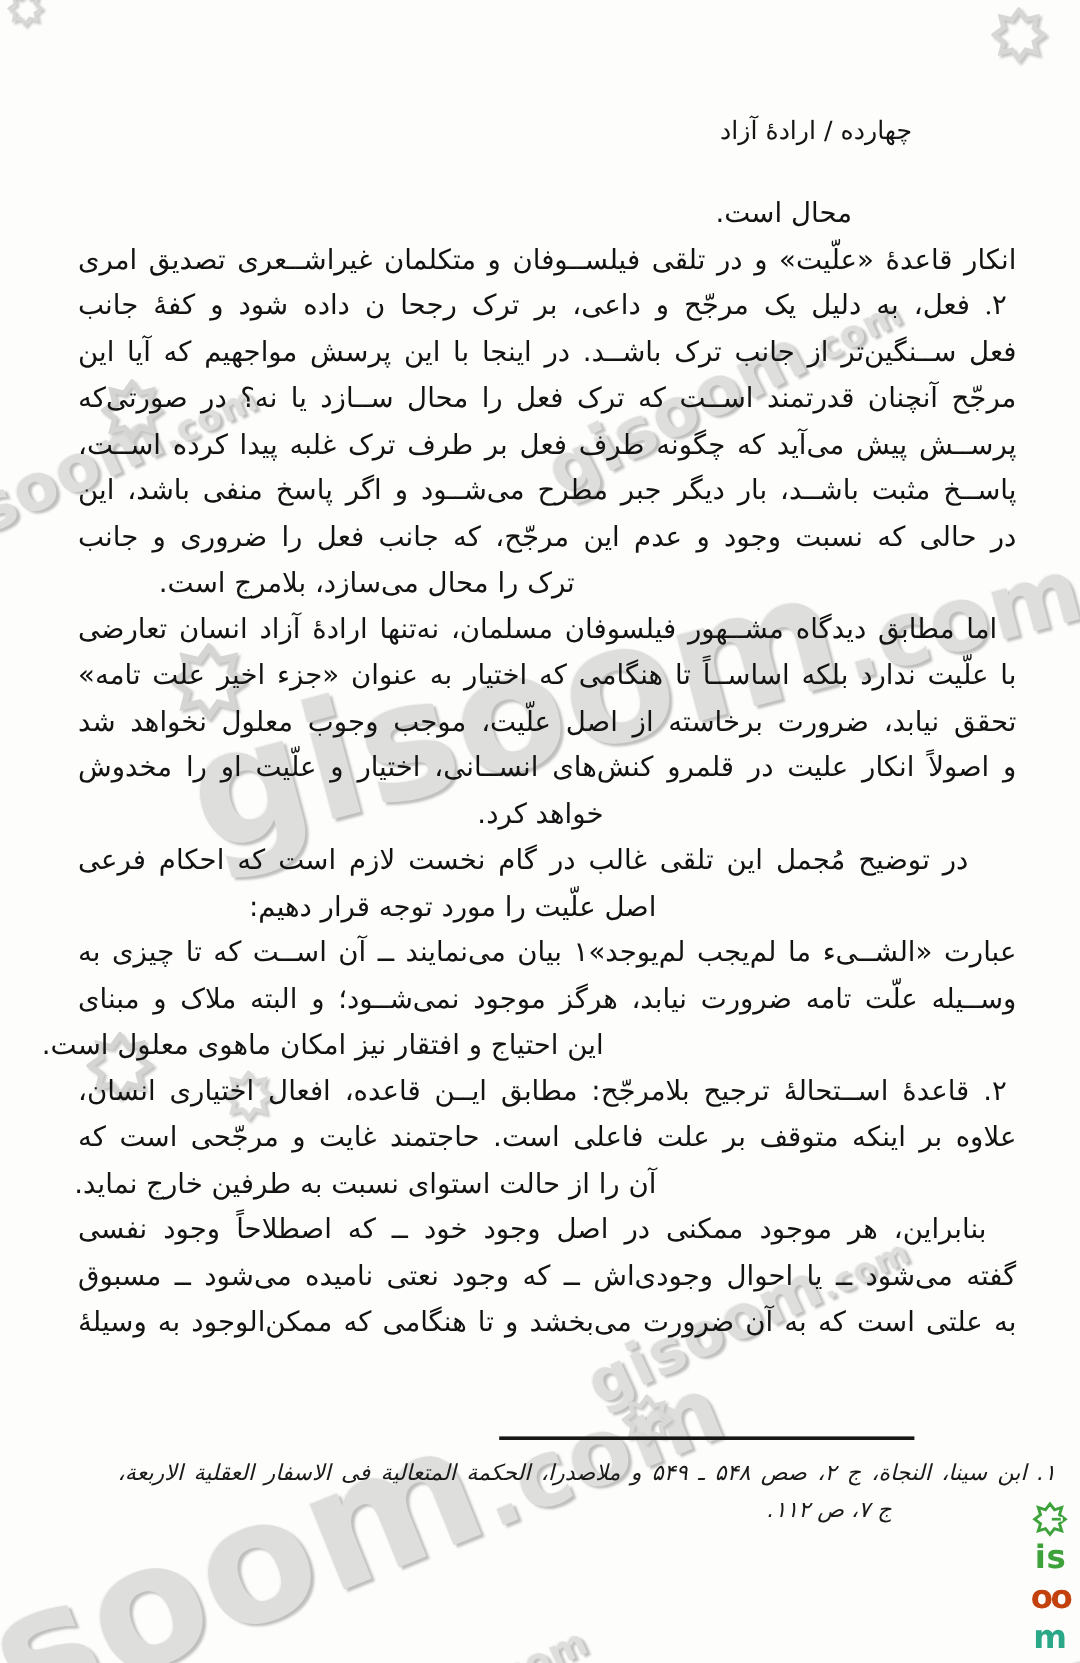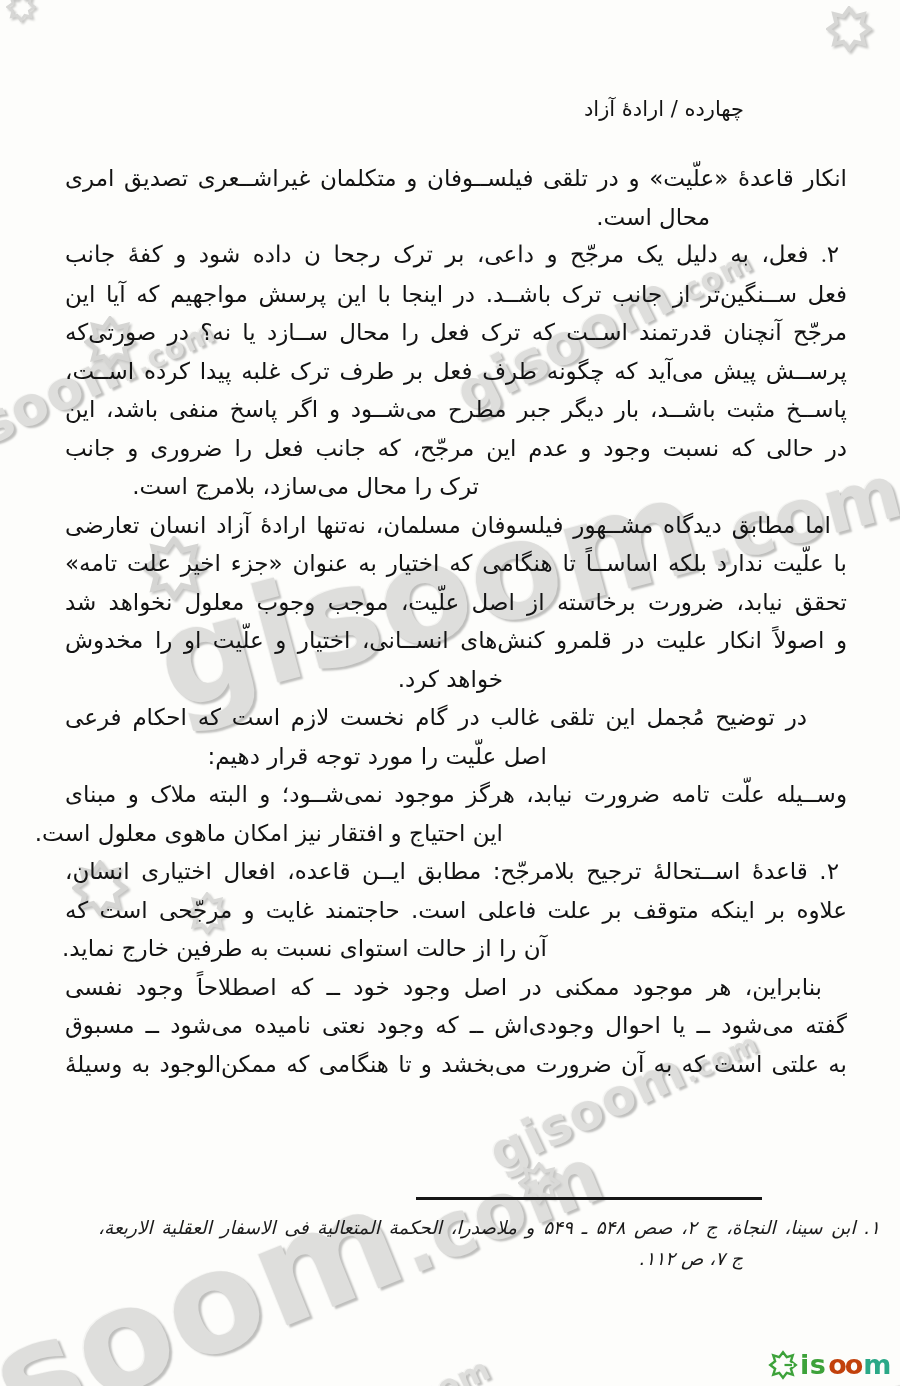--- a/index.html
+++ b/index.html
@@ -20,21 +20,21 @@
     letter-spacing:1px;pointer-events:none;
     transform-origin:left top;
   }
   .wm .tld{font-size:55%;}
   .wm-star{position:absolute;pointer-events:none;}
   .wm-star svg{display:block;filter:drop-shadow(2px 2px 1px #c4c4c2);}
 
   
   .content{position:absolute;inset:0;z-index:1;}
   .running-head{
-    position:absolute;top:97px;right:156px;
+    position:absolute;top:97px;right:140px;
     direction:rtl;font-size:21px;color:#141414;
   }
   .text-block{
     position:absolute;top:159px;left:65px;width:782px;
     direction:rtl;color:#131313;
     font-size:23px;line-height:38.5px;
   }
   .line{height:38.5px;text-align:right;white-space:nowrap;}
   .line.just{
     text-align:justify;text-align-last:justify;white-space:normal;
@@ -49,21 +49,21 @@
     direction:rtl;color:#1a1a1a;
     font-size:18.5px;line-height:31px;font-style:italic;margin-left:33px;
   }
   .fline{height:31px;text-align:right;white-space:nowrap;}
   .fline.just{text-align:justify;text-align-last:justify;white-space:normal;overflow:hidden;}
 
   
   .logo{
     position:absolute;right:8px;bottom:6px;z-index:2;
     display:flex;align-items:center;gap:2px;
-    font-weight:bold;font-size:27px;letter-spacing:0.5px;
+    font-weight:bold;font-size:27px;letter-spacing:0.5px;flex-direction:column;
   }
   .logo svg{display:block;}
   .logo .gr{color:#3da23a;}
   .logo .te{color:#c2410c;letter-spacing:-2px;}
   .logo .tg{color:#2aa887;}
 </style>
 </head>
 <body>
 
 <div class="page">
@@ -133,36 +133,37 @@
           <path d="M20 2 L25 9 L33 7 L31 15 L38 20 L31 25 L33 33 L25 31 L20 38 L15 31 L7 33 L9 25 L2 20 L9 15 L7 7 L15 9 Z" fill="none" stroke="#d9d9d7" stroke-width="3.4"></path>
         </svg>
     </div>
   </div>
 
   <div class="content">
 
     <div class="running-head">چهارده / ارادهٔ آزاد</div>
 
     <div class="text-block" id="text-block">
+        <div class="line" style="padding-right: 137px;">محال است.</div>
         <div class="line just">انکار قاعدهٔ «علّیت» و در تلقی فیلســوفان و متکلمان غیراشــعری تصدیق امری</div>
-        <div class="line" style="padding-right: 137px;">محال است.</div>
         <div class="line just" style="padding-right: 8px; font-family: Liberation Serif, serif;">۲. فعل، به دلیل یک مرجّح و داعی، بر ترک رجحا ن داده شود و کفهٔ جانب</div>
         <div class="line just">فعل ســنگین‌تر از جانب ترک باشــد. در اینجا با این پرسش مواجهیم که آیا این</div>
         <div class="line just">مرجّح آنچنان قدرتمند اســت که ترک فعل را محال ســازد یا نه؟ در صورتی‌که</div>
         <div class="line just">پرســش پیش می‌آید که چگونه طرف فعل بر طرف ترک غلبه پیدا کرده اســت،</div>
         <div class="line just">پاســخ مثبت باشــد، بار دیگر جبر مطرح می‌شــود و اگر پاسخ منفی باشد، این</div>
         <div class="line just">در حالی که نسبت وجود و عدم این مرجّح، که جانب فعل را ضروری و جانب</div>
         <div class="line" style="padding-right: 368px;">ترک را محال می‌سازد، بلامرج است.</div>
         <div class="line just" style="padding-right: 16px;">اما مطابق دیدگاه مشــهور فیلسوفان مسلمان، نه‌تنها ارادهٔ آزاد انسان تعارضی</div>
         <div class="line just">با علّیت ندارد بلکه اساســاً تا هنگامی که اختیار به عنوان «جزء اخیر علت تامه»</div>
         <div class="line just">تحقق نیابد، ضرورت برخاسته از اصل علّیت، موجب وجوب معلول نخواهد شد</div>
         <div class="line just">و اصولاً انکار علیت در قلمرو کنش‌های انســانی، اختیار و علّیت او را مخدوش</div>
         <div class="line" style="padding-right: 344px;">خواهد کرد.</div>
         <div class="line just" style="padding-right: 40px;">در توضیح مُجمل این تلقی غالب در گام نخست لازم است که احکام فرعی</div>
         <div class="line" style="padding-right: 300px;">اصل علّیت را مورد توجه قرار دهیم:</div>
+        <div class="line just">عبارت «الشــیء ما لم‌یجب لم‌یوجد»۱ بیان می‌نمایند ــ آن اســت که تا چیزی به</div>
         <div class="line just">وســیله علّت تامه ضرورت نیابد، هرگز موجود نمی‌شــود؛ و البته ملاک و مبنای</div>
         <div class="line" style="padding-right: 344px;">این احتیاج و افتقار نیز امکان ماهوی معلول است.</div>
         <div class="line just" style="padding-right: 8px;">۲. قاعدهٔ اســتحالهٔ ترجیح بلامرجّح: مطابق ایــن قاعده، افعال اختیاری انسان،</div>
         <div class="line just">علاوه بر اینکه متوقف بر علت فاعلی است. حاجتمند غایت و مرجّحی است که</div>
         <div class="line" style="padding-right: 300px;">آن را از حالت استوای نسبت به طرفین خارج نماید.</div>
         <div class="line just" style="padding-right: 25px;">بنابراین، هر موجود ممکنی در اصل وجود خود ــ که اصطلاحاً وجود نفسی</div>
         <div class="line just">گفته می‌شود ــ یا احوال وجودی‌اش ــ که وجود نعتی نامیده می‌شود ــ مسبوق</div>
         <div class="line just">به علتی است که به آن ضرورت می‌بخشد و تا هنگامی که ممکن‌الوجود به وسیلهٔ</div>
       </div>
 

